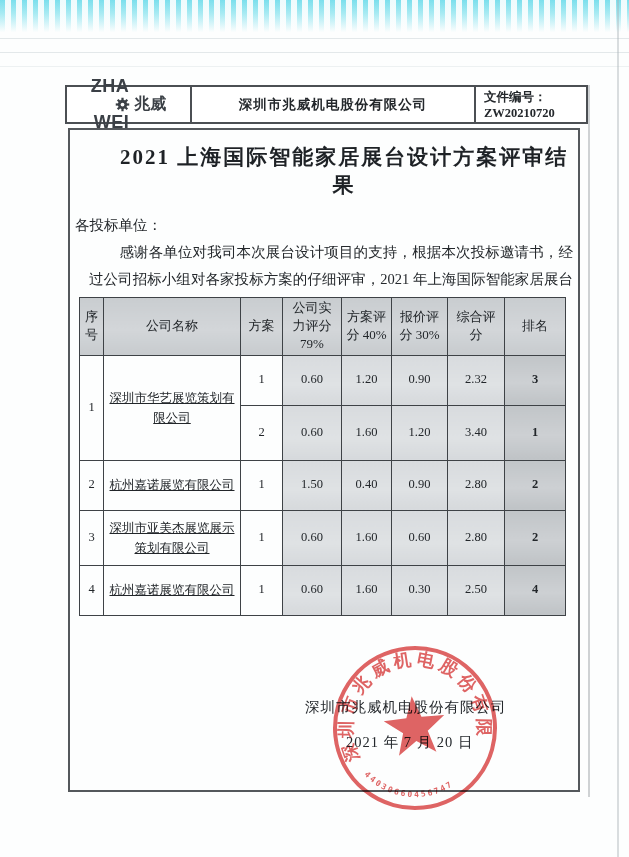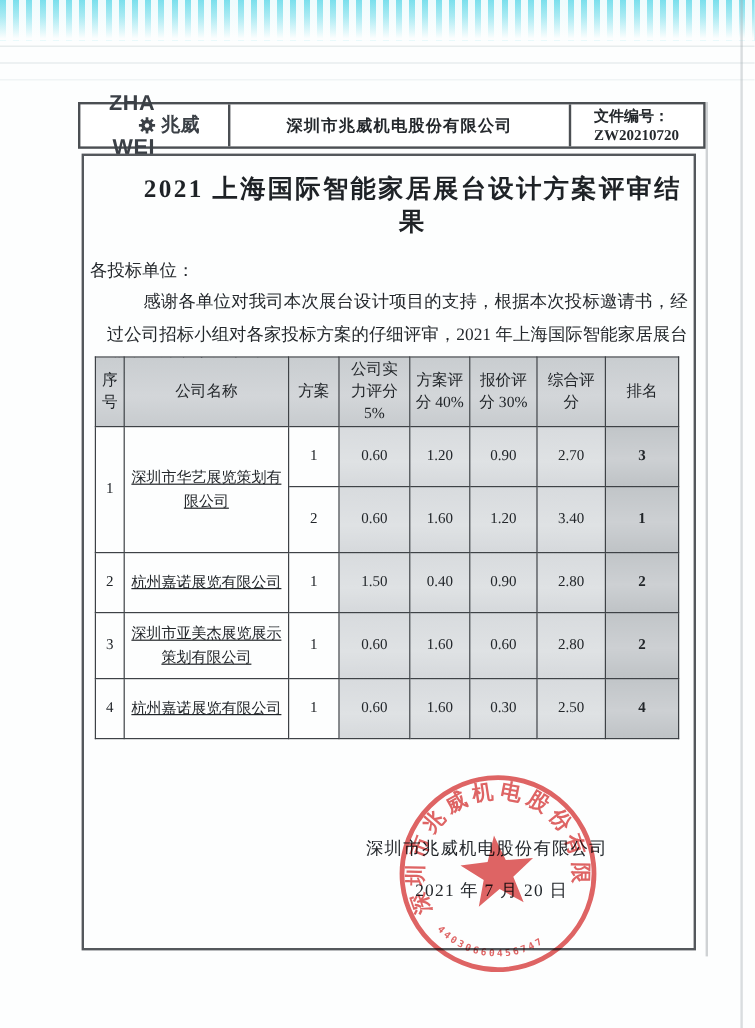--- a/index.html
+++ b/index.html
@@ -29,21 +29,21 @@
     display:flex;border:2px solid #4b4f53;box-sizing:border-box;background:#fff;
   }
   .hdr-cell{box-sizing:border-box;display:flex;align-items:center;justify-content:center;}
   .hdr-logo{width:125px;border-right:2px solid #4b4f53;gap:3px;}
   .logo-en{font-family:"Liberation Sans","DejaVu Sans",sans-serif;font-weight:bold;
     font-size:18px;color:#3b4046;letter-spacing:.5px;display:flex;align-items:flex-end;flex-direction:column;}
   .logo-zh{font-family:"Liberation Sans","DejaVu Sans",sans-serif;font-weight:bold;
     font-size:16px;color:#3b4046;margin-left:2px;}
   .hdr-company{flex:1;border-right:2px solid #4b4f53;font-size:13.5px;font-weight:bold;letter-spacing:1px;}
   .hdr-doc{width:110px;flex-direction:column;align-items:flex-start;justify-content:center;
-    padding-left:19px;font-size:12.5px;font-weight:bold;line-height:16px;}
+    padding-left:8px;font-size:12.5px;font-weight:bold;line-height:16px;}
 
   
   .frame{
     position:absolute;left:68px;top:128px;width:512px;height:664px;
     border:2px solid #54585c;box-sizing:border-box;background:transparent;
   }
   .doc-title{
     margin-top:13px;text-align:center;font-size:21px;font-weight:bold;
     letter-spacing:2px;color:#1e2226;padding-left:40px;
   }
@@ -129,36 +129,36 @@
           <col style="width:50px">
           <col style="width:56px">
         <col style="width:57px">
           <col style="width:61px">
       </colgroup>
       <thead>
         <tr class="h55">
           <th>序号</th>
           <th>公司名称</th>
           <th>方案</th>
-          <th>公司实力评分 5%</th>
+          <th>公司实力评分 79%</th>
           <th>方案评分 40%</th>
           <th>报价评分 30%</th>
           <th>综合评分</th>
           <th>排名</th>
         </tr>
       </thead>
       <tbody>
         <tr class="h50">
           <td rowspan="2">1</td>
           <td rowspan="2" class="company">深圳市华艺展览策划有限公司</td>
           <td>1</td>
           <td class="shade">0.60</td>
           <td class="shade">1.20</td>
           <td class="shade">0.90</td>
-          <td class="shade">2.70</td>
+          <td class="shade">2.32</td>
           <td class="rank">3</td>
         </tr>
         <tr class="h55">
           <td>2</td>
           <td class="shade">0.60</td>
           <td class="shade">1.60</td>
           <td class="shade">1.20</td>
           <td class="shade">3.40</td>
           <td class="rank">1</td>
         </tr>

